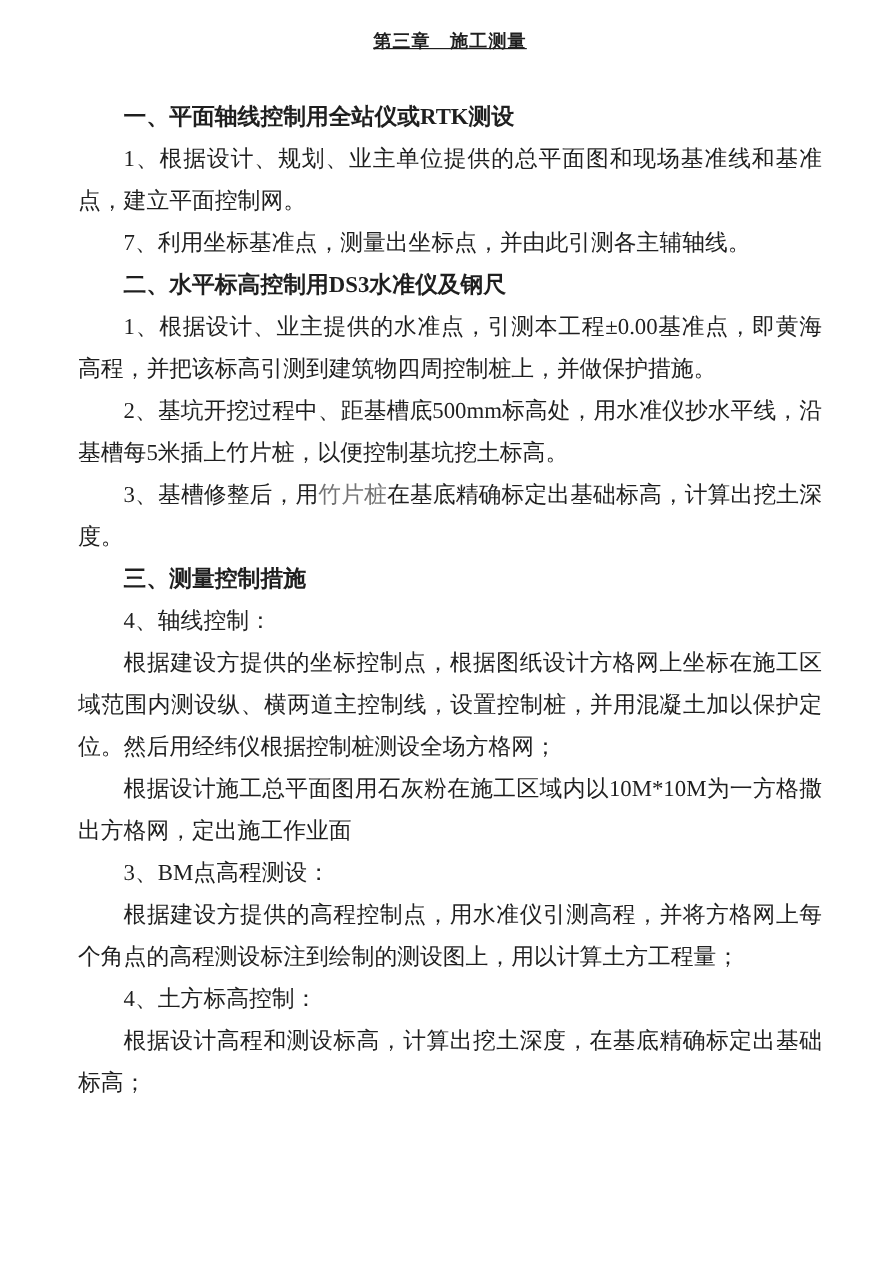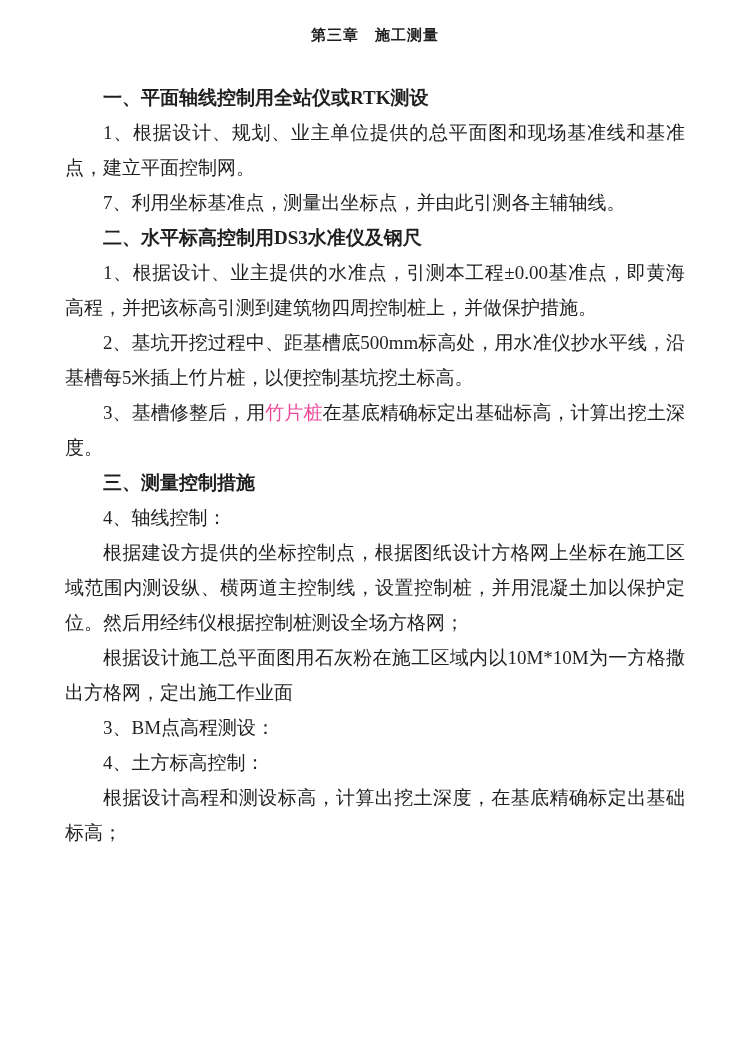--- a/index.html
+++ b/index.html
@@ -17,38 +17,39 @@
     padding: 24px 59px 0 65px;
     overflow: hidden;
   }
   .doc-title {
     text-align: center;
     font-weight: bold;
     font-size: 15px;
     line-height: 22px;
     margin-bottom: 34px;
     letter-spacing: 1px;
+    text-decoration: underline;
   }
   .doc-body {
     width: 620px;
   }
   .para {
     font-size: 19px;
     line-height: 35px;
     margin: 0;
     text-indent: 2em;
     text-align: justify;
     text-justify: inter-ideograph;
     word-break: break-all;
   }
   .para.heading {
     font-weight: bold;
   }
   .seg-light {
-    color: #ec4899;
+    color: #737373;
     font-weight: normal;
   }
 </style>
 </head>
 <body>
 
 <div class="page">
   <div class="doc-title">第三章　施工测量</div>
   <div class="doc-body" id="doc-body">
       <div class="para heading"><span>一、平面轴线控制用全站仪或RTK测设</span></div>
@@ -56,16 +57,17 @@
       <div class="para"><span>7、利用坐标基准点，测量出坐标点，并由此引测各主辅轴线。</span></div>
       <div class="para heading"><span>二、水平标高控制用DS3水准仪及钢尺</span></div>
       <div class="para"><span>1、根据设计、业主提供的水准点，引测本工程±0.00基准点，即黄海高程，并把该标高引测到建筑物四周控制桩上，并做保护措施。</span></div>
       <div class="para"><span>2、基坑开挖过程中、距基槽底500mm标高处，用水准仪抄水平线，沿基槽每5米插上竹片桩，以便控制基坑挖土标高。</span></div>
       <div class="para"><span>3、基槽修整后，用</span><span class="seg-light">竹片桩</span><span>在基底精确标定出基础标高，计算出挖土深度。</span></div>
       <div class="para heading"><span>三、测量控制措施</span></div>
       <div class="para"><span>4、轴线控制：</span></div>
       <div class="para"><span>根据建设方提供的坐标控制点，根据图纸设计方格网上坐标在施工区域范围内测设纵、横两道主控制线，设置控制桩，并用混凝土加以保护定位。然后用经纬仪根据控制桩测设全场方格网；</span></div>
       <div class="para"><span>根据设计施工总平面图用石灰粉在施工区域内以10M*10M为一方格撒出方格网，定出施工作业面</span></div>
       <div class="para"><span>3、BM点高程测设：</span></div>
+      <div class="para"><span>根据建设方提供的高程控制点，用水准仪引测高程，并将方格网上每个角点的高程测设标注到绘制的测设图上，用以计算土方工程量；</span></div>
       <div class="para"><span>4、土方标高控制：</span></div>
       <div class="para"><span>根据设计高程和测设标高，计算出挖土深度，在基底精确标定出基础标高；</span></div>
     </div>
 </div>
 
 </body></html>

